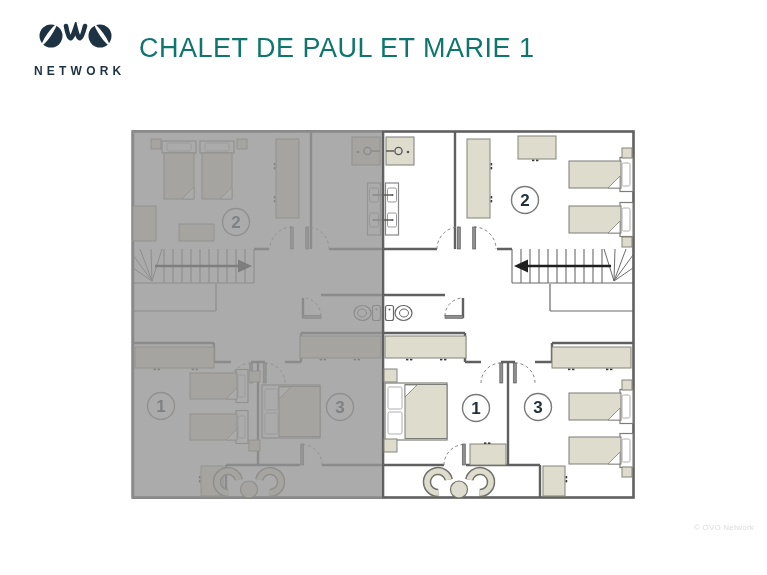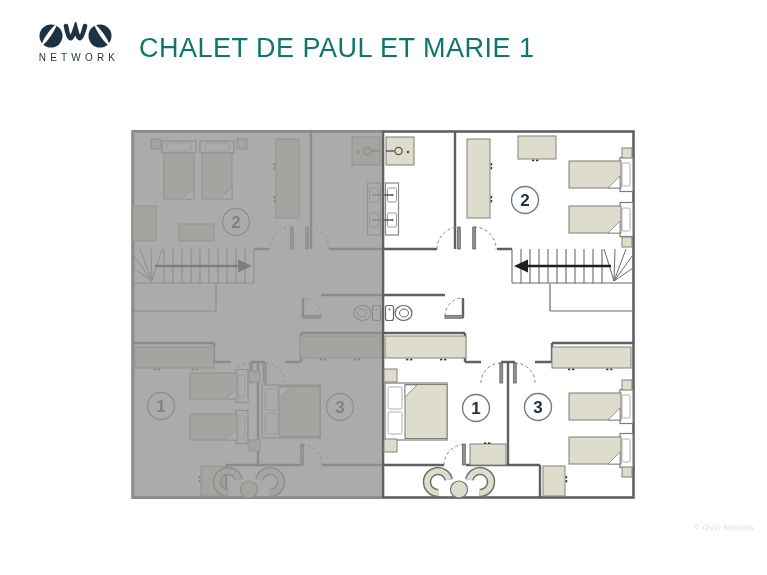--- a/index.html
+++ b/index.html
@@ -3,22 +3,22 @@
 <meta charset="utf-8">
 <style>
   html,body{margin:0;padding:0;}
   body{
     width:767px;height:575px;position:relative;background:#ffffff;
     font-family:"Liberation Sans",sans-serif;overflow:hidden;
   }
   .logo{position:absolute;left:30px;top:22px;width:94px;text-align:center;}
   .logo-mark{display:block;margin:0 auto;}
   .logo-network{
-    font-size:10px;font-weight:normal;letter-spacing:4.2px;color:#1d3243;
-    margin-top:2px;padding-left:4px;white-space:nowrap;
+    font-size:12px;font-weight:bold;letter-spacing:4.2px;color:#1d3243;
+    margin-top:14px;padding-left:4px;white-space:nowrap;
   }
   .page-title{
     position:absolute;left:139px;top:33px;font-size:27px;font-weight:normal;
     color:#0f766e;letter-spacing:0.5px;white-space:nowrap;
   }
   .plan-svg{position:absolute;left:0;top:0;}
   .copyright{
     position:absolute;left:694px;top:523px;font-size:8px;color:#dcdcdc;
     letter-spacing:0.2px;white-space:nowrap;
   }

